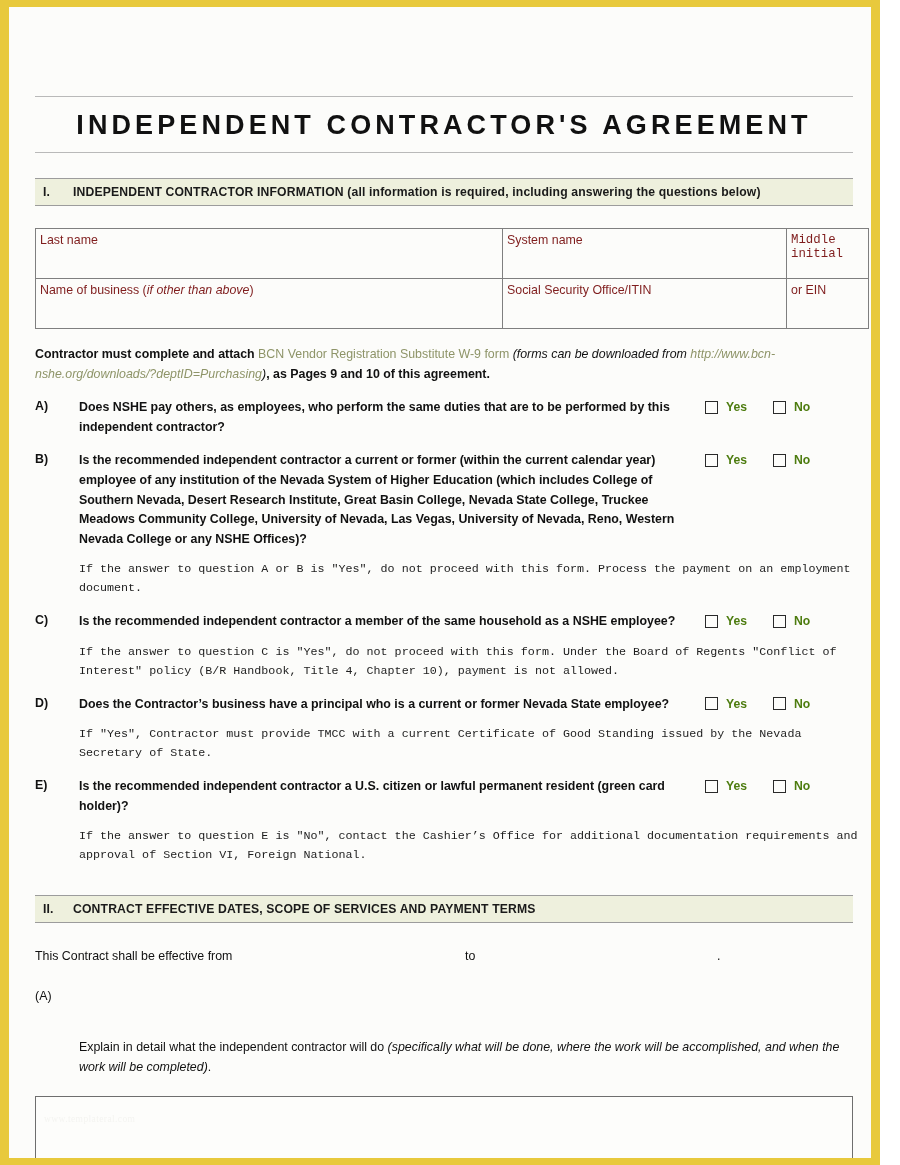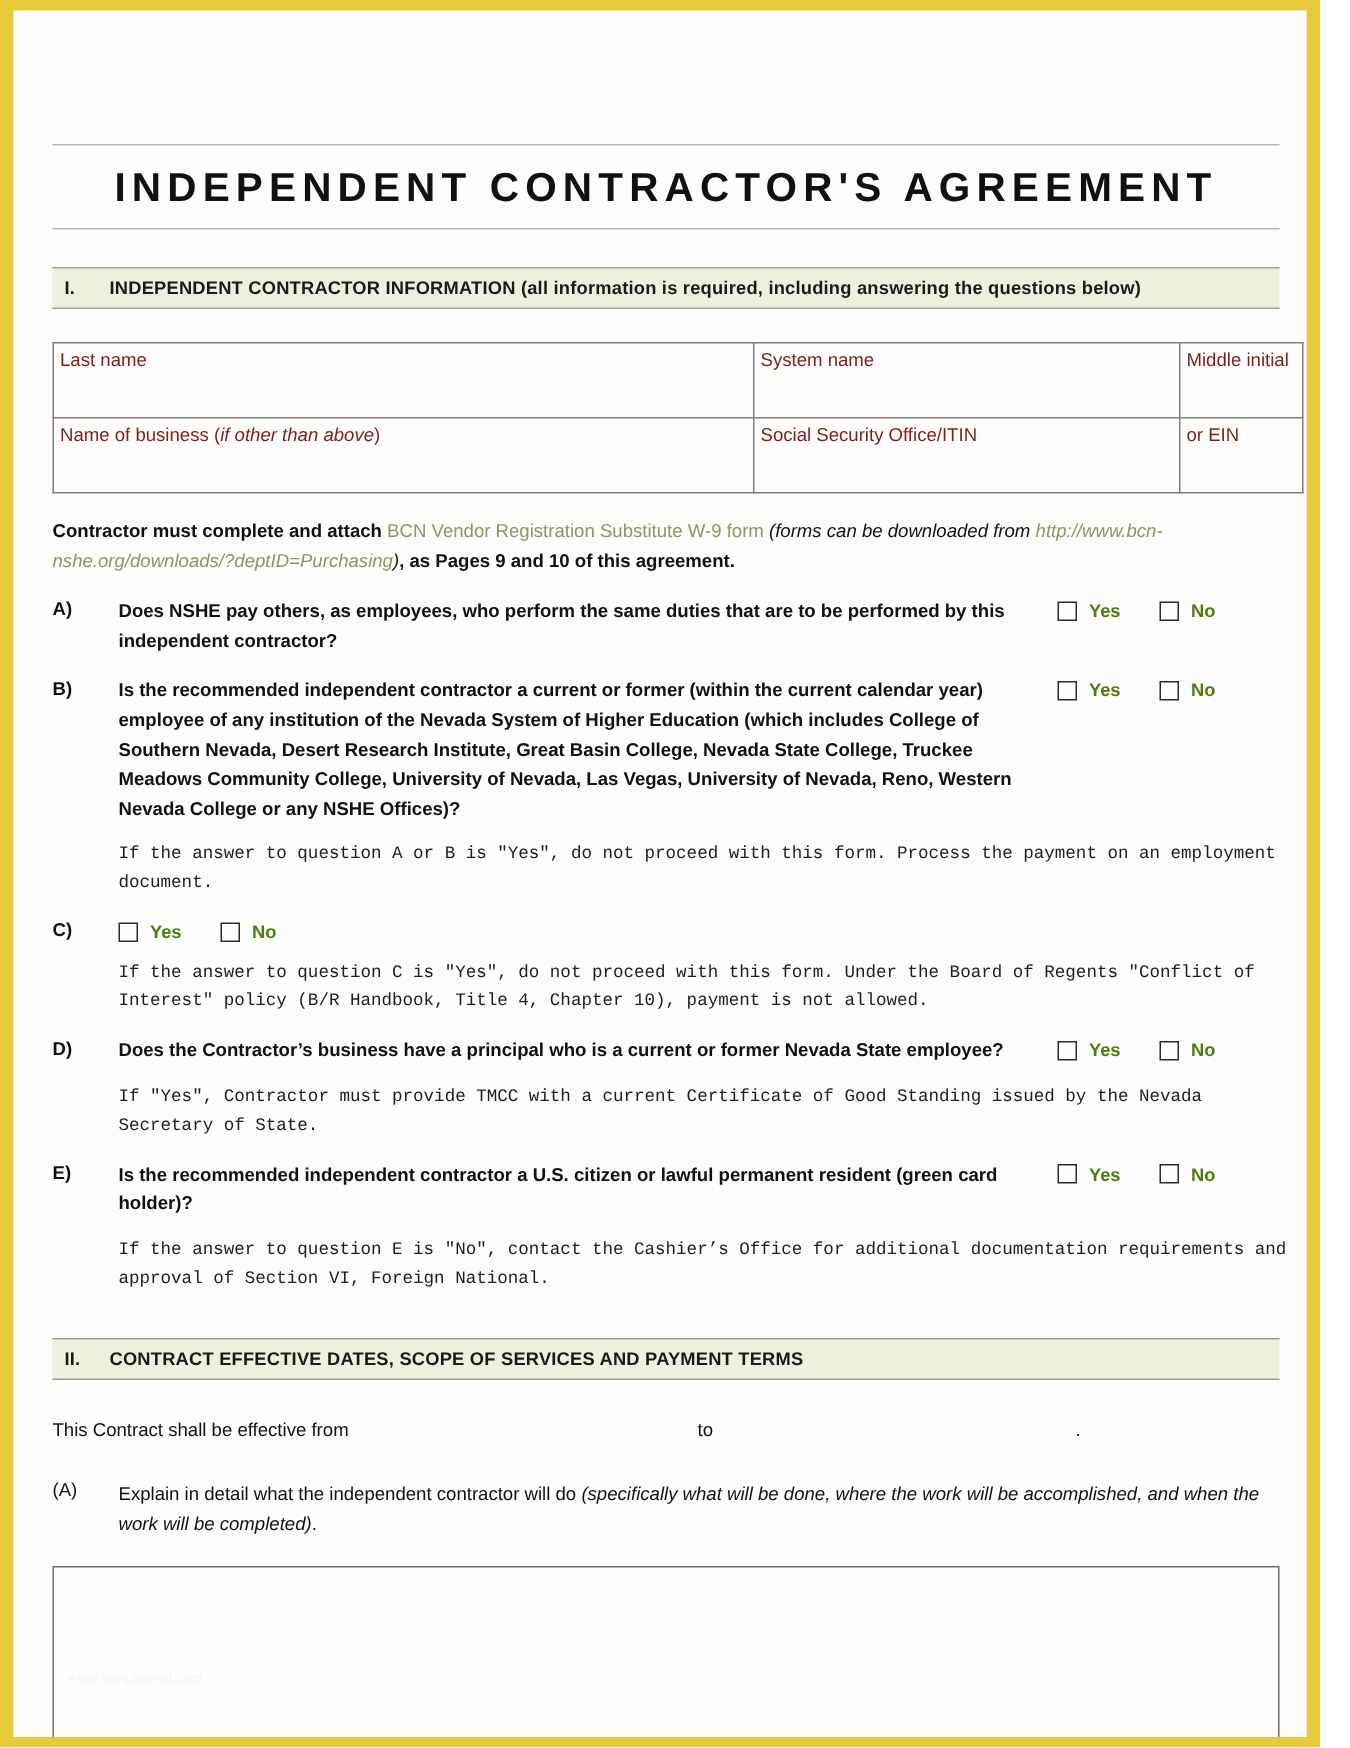--- a/index.html
+++ b/index.html
@@ -178,20 +178,21 @@
     width: 44px;
     flex: none;
     font-size: 12.4px;
     color: #111;
   }
   .sub-text {
     flex: 1;
     font-size: 12.4px;
     line-height: 1.62;
     color: #111;
+    margin-top: 48px;
   }
 
   .big-box {
     margin-top: 18px;
     height: 123px;
     border: 1px solid #6e6e6e;
     background: #fdfdfb;
   }
 
   .watermark {
@@ -225,21 +226,21 @@
 
     <table class="info-table">
       <tbody>
           <tr>
         <td style="width:462px;">
           <div class="cell-label">Last name</div>
         </td>
         <td style="width:279px;">
           <div class="cell-label">System name</div>
         </td>
-        <td style="width:77px;">
+        <td style="width:77px;font-family:Liberation Mono, monospace;">
           <div class="cell-label">Middle initial</div>
         </td>
       </tr>
       <tr>
         <td style="width:484px;">
           <div class="cell-label"><span>Name of business (</span><span class="ital">if other than above</span><span>)</span></div>
         </td>
         <td style="width:190px;">
           <div class="cell-label">Social Security Office/ITIN</div>
         </td>
@@ -283,20 +284,21 @@
             <span>No</span>
           </label>
         </div>
       </div>
       <div class="note">If the answer to question A or B is "Yes", do not proceed with this form. Process the payment on an employment document.</div>
     </div>
 
     <div class="qblock">
       <div class="qrow">
         <div class="q-letter">C)</div>
+        <div class="q-text">Is the recommended independent contractor a member of the same household as a NSHE employee?</div>
         <div class="q-answers">
           <label class="ans-opt">
             <span class="chk"></span>
             <span>Yes</span>
           </label>
           <label class="ans-opt">
             <span class="chk"></span>
             <span>No</span>
           </label>
         </div>

